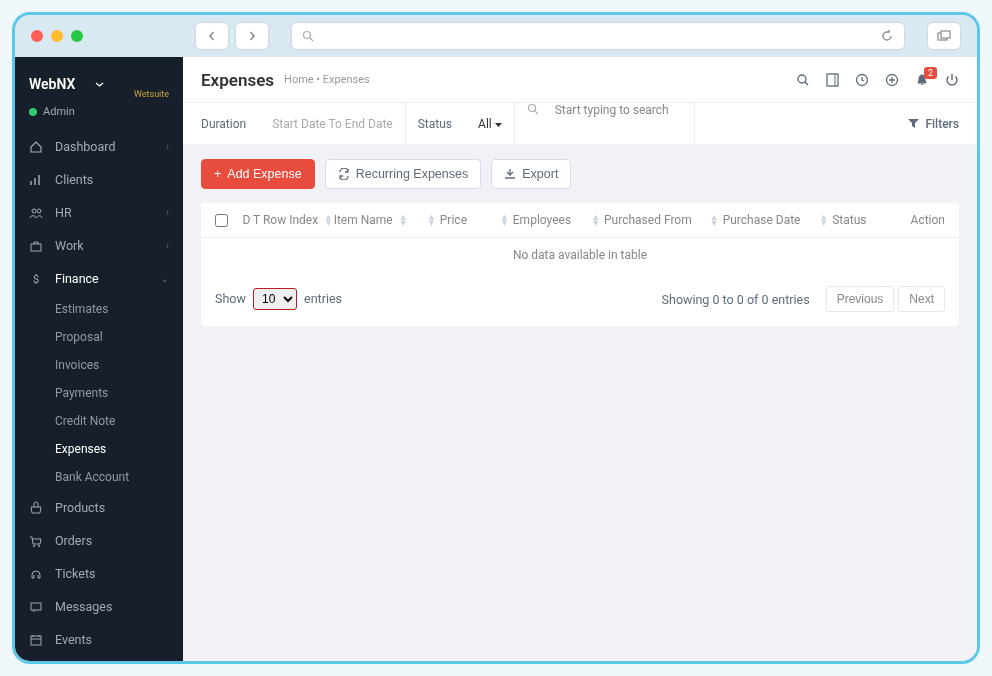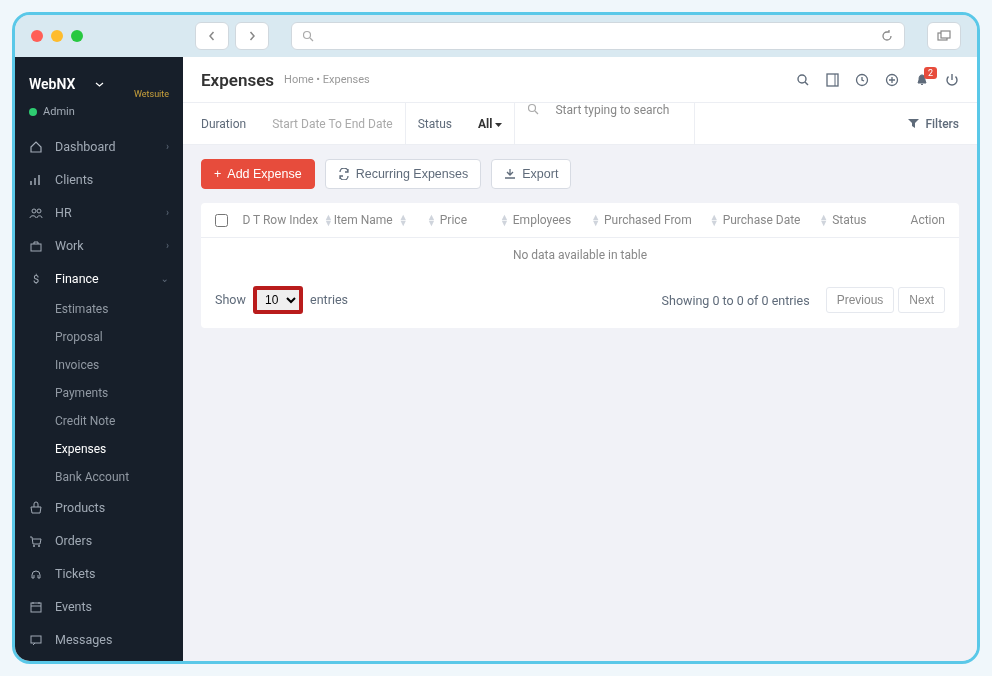--- a/index.html
+++ b/index.html
@@ -38,21 +38,21 @@
 .breadcrumb { font-size: 11px; color: #999; }
 .top-icons { margin-left: auto; display: flex; align-items: center; gap: 16px; color: #5f6b7a; font-size: 14px; }
 .top-icons .ico { cursor: pointer; position: relative; }
 .badge { position: absolute; top: -6px; right: -8px; background: #e74c3c; color: #fff; font-size: 9px; padding: 1px 4px; border-radius: 3px; }
 
 .filters-bar { height: 42px; background: #fff; border-bottom: 1px solid #eceef3; display: flex; align-items: center; padding: 0 18px; font-size: 12px; color: #888; gap: 0; }
 .filter-seg { display: flex; align-items: center; gap: 26px; padding: 0 12px; height: 100%; border-right: 1px solid #eceef3; }
 .filter-seg:first-child { padding-left: 0; }
 .filter-seg .lab { color: #5f6b7a; }
 .filter-seg .val { color: #aaa; }
-.status-val { color: #333; font-weight: 700; }
+.status-val { color: #333; font-weight: 400; }
 .search-seg { display: flex; align-items: flex-start; gap: 16px; padding: 0 12px; flex: 0 0 180px; border-right: 1px solid #eceef3; height: 100%; }
 .filters-btn { margin-left: auto; display: flex; align-items: center; gap: 6px; cursor: pointer; color: #5f6b7a; font-weight: 500; }
 
 .content { padding: 14px 18px; flex: 1; overflow: auto; }
 .action-row { display: flex; gap: 10px; margin-bottom: 14px; }
 .btn { display: inline-flex; align-items: center; gap: 6px; padding: 7px 12px; font-size: 12.5px; border-radius: 4px; border: 1px solid #d7dbe3; background: #fff; color: #5f6b7a; cursor: pointer; }
 .btn.primary { background: #e74c3c; border-color: #e74c3c; color: #fff; }
 
 .card { background: #fff; border-radius: 4px; padding: 0; }
 .table { width: 100%; font-size: 12px; }
@@ -64,21 +64,21 @@
 .th.price { width: 80px; }
 .th.emp { width: 100px; }
 .th.purch { width: 130px; }
 .th.date { width: 120px; }
 .th.status { width: 80px; }
 .th.action { margin-left: auto; text-align: right; width: 60px; justify-content: flex-end; }
 .sort-ic { color: #cfd4dc; font-size: 9px; line-height: 0.7; display: flex; flex-direction: column; margin-left: 2px; }
 .empty-row { text-align: center; padding: 10px 0; color: #888; font-size: 12px; }
 
 .table-footer { padding: 14px; display: flex; align-items: center; font-size: 12.5px; color: #5f6b7a; }
-.show-ctrl select { border: 4px solid #b91c1c; border-radius: 3px; padding: 2px 4px; font-size: 12px; margin: 0 4px; }
+.show-ctrl select { border: 1px solid #b91c1c; border-radius: 3px; padding: 2px 4px; font-size: 12px; margin: 0 4px; }
 .info { margin-left: auto; margin-right: 12px; }
 .pag-btn { border: 1px solid #e5e8ee; background: #fff; padding: 5px 10px; font-size: 12px; color: #888; border-radius: 3px; cursor: pointer; margin-left: 4px; }
 
 input[type="checkbox"] { width: 13px; height: 13px; }
 svg { display: block; }
 </style>
 </head>
 <body>
 
 <div class="browser-window">
@@ -218,36 +218,36 @@
             <span class="sb-icon">
               <svg width="14" height="14" viewBox="0 0 14 14">
                 <path d="M3 8 A4 4 0 0 1 11 8 M3 8 L3 11 L5 11 L5 8 M11 8 L11 11 L9 11 L9 8" stroke="#a1aab5" fill="none"></path>
               </svg>
             </span>
             <span>Tickets</span>
           </div>
           <div class="sb-item">
             <span class="sb-icon">
               <svg width="14" height="14" viewBox="0 0 14 14">
+                <rect x="2" y="3" width="10" height="7" stroke="#a1aab5" fill="none"></rect>
+                <path d="M4 12 L6 10" stroke="#a1aab5"></path>
+              </svg>
+            </span>
+            <span>Messages</span>
+          </div>
+          <div class="sb-item">
+            <span class="sb-icon">
+              <svg width="14" height="14" viewBox="0 0 14 14">
                 <rect x="2" y="3" width="10" height="9" stroke="#a1aab5" fill="none"></rect>
                 <line x1="2" y1="6" x2="12" y2="6" stroke="#a1aab5"></line>
                 <line x1="4" y1="2" x2="4" y2="4" stroke="#a1aab5"></line>
                 <line x1="10" y1="2" x2="10" y2="4" stroke="#a1aab5"></line>
               </svg>
             </span>
             <span>Events</span>
-          </div>
-          <div class="sb-item">
-            <span class="sb-icon">
-              <svg width="14" height="14" viewBox="0 0 14 14">
-                <rect x="2" y="3" width="10" height="7" stroke="#a1aab5" fill="none"></rect>
-                <path d="M4 12 L6 10" stroke="#a1aab5"></path>
-              </svg>
-            </span>
-            <span>Messages</span>
           </div>
         </div>
 
     </div>
 
     <div class="main">
       <div class="topbar">
         <span class="page-title">Expenses</span>
         <span class="breadcrumb">Home • Expenses</span>
         <div class="top-icons">

